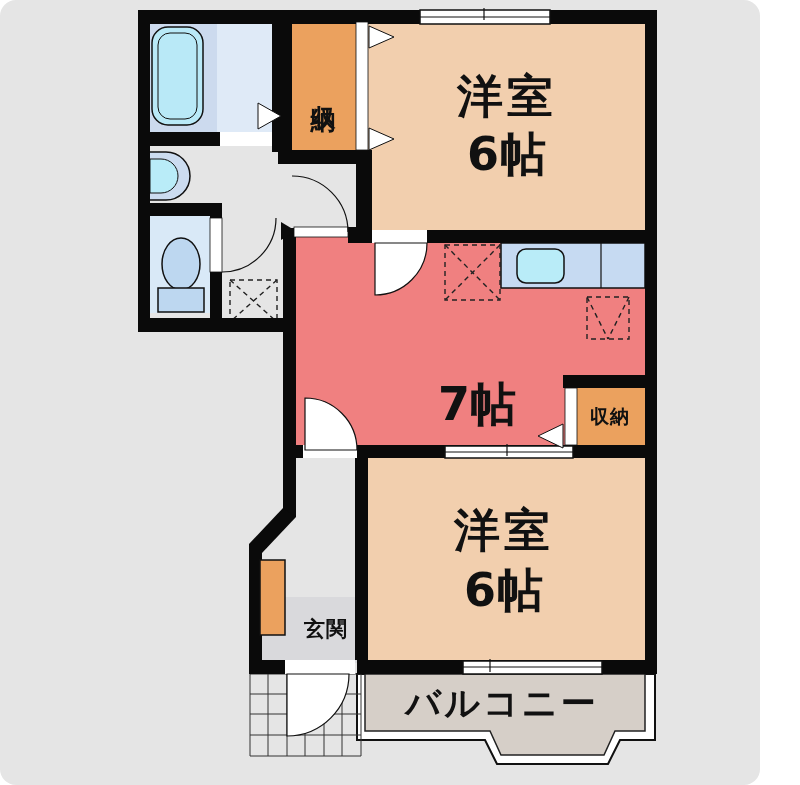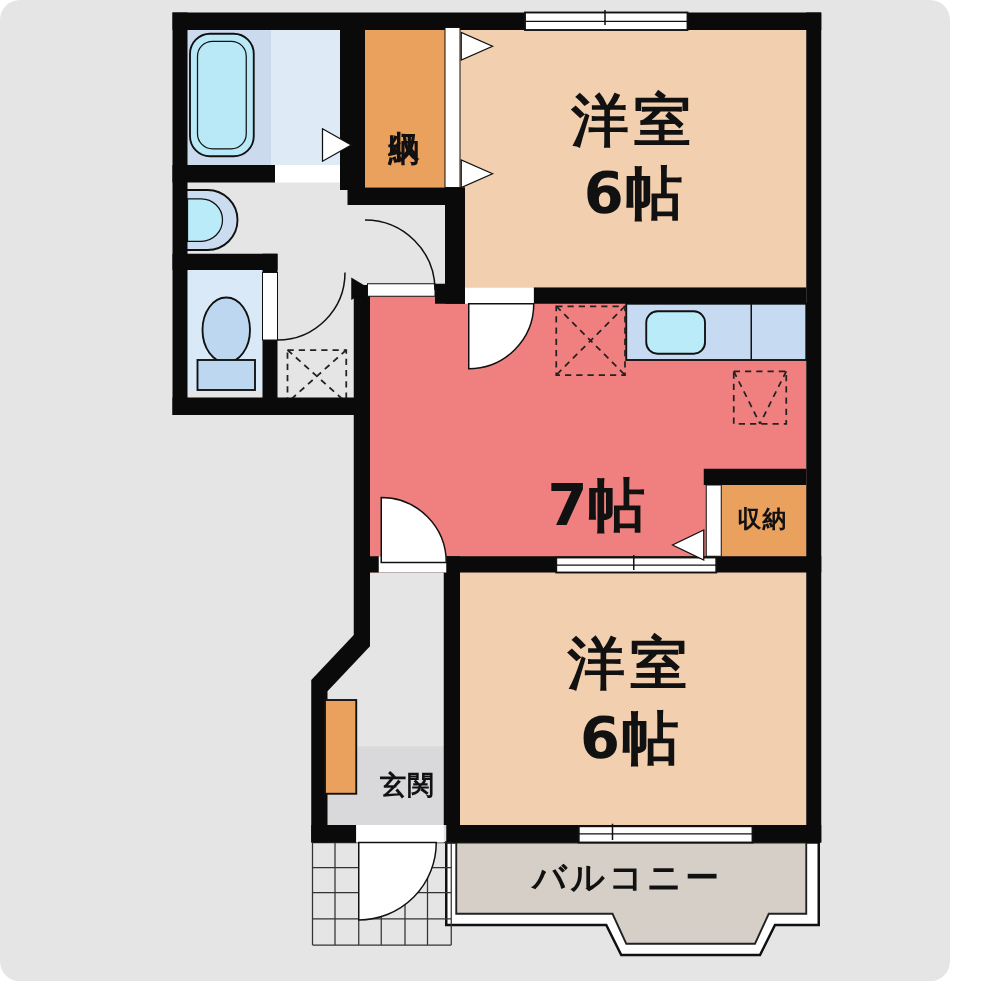--- a/index.html
+++ b/index.html
@@ -8,21 +8,21 @@
   #plan-svg{position:absolute;left:0;top:0;}
   .lbl{position:absolute;transform:translate(-50%,-50%);font-weight:bold;color:#111;
        white-space:nowrap;line-height:1;text-align:center;}
   .lbl-room{font-size:46px;letter-spacing:4px;}
   .lbl-size{font-size:46px;letter-spacing:1px;}
   .lbl-dk{font-size:50px;letter-spacing:10px;}
   .lbl-dk-size{font-size:46px;}
   .lbl-closet-v{font-size:25px;writing-mode:vertical-rl;text-orientation:upright;letter-spacing:4px;}
   .lbl-closet-h{font-size:19px;letter-spacing:1px;}
   .lbl-genkan{font-size:21px;letter-spacing:1px;}
-  .lbl-balcony{font-size:27px;letter-spacing:3px;}
+  .lbl-balcony{font-size:35px;letter-spacing:3px;}
 </style>
 </head>
 <body>
 
 <div id="stage">
   <svg id="plan-svg" width="800" height="785" viewBox="0 0 800 785">
 
     <g>
       <rect x="149" y="22" width="68" height="110" fill="#ccdaee"></rect>
       <rect x="217" y="22" width="55" height="110" fill="#dfeaf7"></rect>

